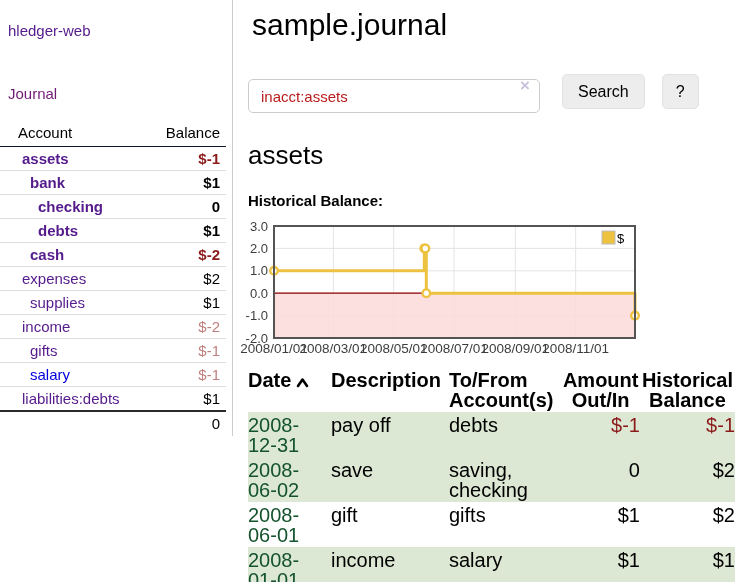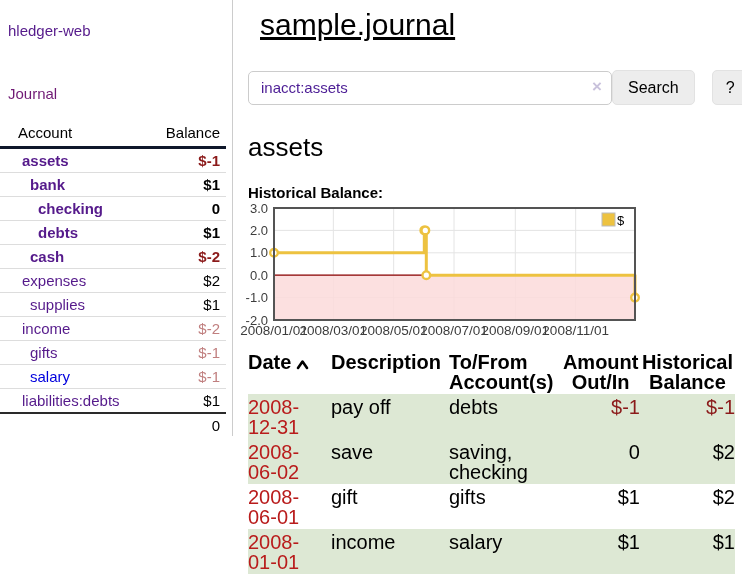--- a/index.html
+++ b/index.html
@@ -13,66 +13,66 @@
 
   
   .sidebar { position:absolute; left:0; top:12px; width:233px; }
   .sidebar-divider { position:absolute; left:232px; top:0; width:1px; height:436px; background:#ccc; }
   .brand { display:inline-block; margin:10px 0 0 8px; font-size:15px; color:#551a8b; }
   .journal-link { display:inline-block; margin:46px 0 0 8px; font-size:15px; color:#701a75; }
 
   table.accounts { border-collapse:collapse; width:226px; margin-top:20px; font-size:15px; }
   table.accounts th { font-weight:400; text-align:left; padding:2px 0 5px 18px; }
   table.accounts th.bal-h { text-align:right; padding:2px 6px 5px 0; }
-  table.accounts thead tr { border-bottom:3px solid #0f172a; }
+  table.accounts thead tr { border-bottom:1px solid #0f172a; }
   table.accounts tbody tr { border-bottom:1px solid #ddd; }
   table.accounts tbody tr.last { border-bottom:none; }
   table.accounts tr.total-row { border-top:2px solid #2a2a2a; }
   table.accounts td { padding:3px 0; }
   td.bal { text-align:right; padding:3px 6px 3px 0 !important; }
   a.acct { color:#551a8b; }
   a.acct.bold { font-weight:bold; }
   a.acct.unvisited { color:#0000dd; }
   .bal.bold { font-weight:bold; }
   .bal.neg-strong { color:#8b1a1a; font-weight:bold; }
   .bal.neg-soft { color:#c07f7f; }
 
   
   .main { position:absolute; left:248px; top:0; width:488px; }
-  h1.page-title { font-size:30px; font-weight:400; margin:8px 0 0 12px;text-decoration:underline; }
+  h1.page-title { font-size:30px; font-weight:400; margin:8px 0 0 4px; }
   .search-row { margin-top:28px; display:flex; align-items:center; }
   .search-wrap { position:relative; }
   .search-input {
-    width:364px; height:34px; border:1px solid #ccc; border-radius:5px;
-    padding:0 30px 0 12px; font-size:15px; font-family:inherit; color:#4c1d95; outline:none;
+    width:292px; height:34px; border:1px solid #ccc; border-radius:5px;
+    padding:0 30px 0 12px; font-size:15px; font-family:inherit; color:#b91c1c; outline:none;margin-top:9px;
   }
   .clear-x {
     position:absolute; right:10px; top:7px; color:#c9c2dc;
     font-weight:bold; font-size:17px; line-height:18px; cursor:pointer;
   }
   .btn {
-    height:35px; margin-left:0; padding:0 15px; font-size:16px; font-family:inherit;
+    height:35px; margin-left:22px; padding:0 15px; font-size:16px; font-family:inherit;
     background:#ededed; border:1px solid #e2e2e2; border-radius:5px; color:#000; cursor:pointer;
   }
   .btn.help { margin-left:17px; padding:0 13px; }
 
   h2.account-heading { font-size:26px; font-weight:400; margin:27px 0 0 0; }
   .chart-title { font-weight:bold; font-size:15px; margin:21px 0 0 0; }
-  .chart-box { margin-top:0; }
+  .chart-box { margin-top:10px; }
   svg.chart { overflow:visible; display:block; }
   svg.chart text { font-family:"Liberation Sans", sans-serif; }
 
   
   table.register { border-collapse:collapse; width:487px; margin-top:9px; font-size:20px; }
   table.register th { font-weight:bold; text-align:left; vertical-align:top; padding:2px 8px 2px 0; line-height:20px; }
   table.register th.num { text-align:center; padding-right:0; }
   table.register td { vertical-align:top; padding:3px 8px 2px 0; line-height:20px; }
   table.register td.num { text-align:right; padding-right:0; }
   table.register tr.odd { background:#dde8d4; }
-  a.date-link { color:#b91c1c; }
+  a.date-link { color:#14532d; }
   td.neg { color:#8b1a1a; }
   .sort-icon { margin-left:5px; position:relative; top:1px; }
 </style>
 </head>
 <body>
 
 <aside class="sidebar">
   <a class="brand">hledger-web</a>
   <div>
     <a class="journal-link">Journal</a>

